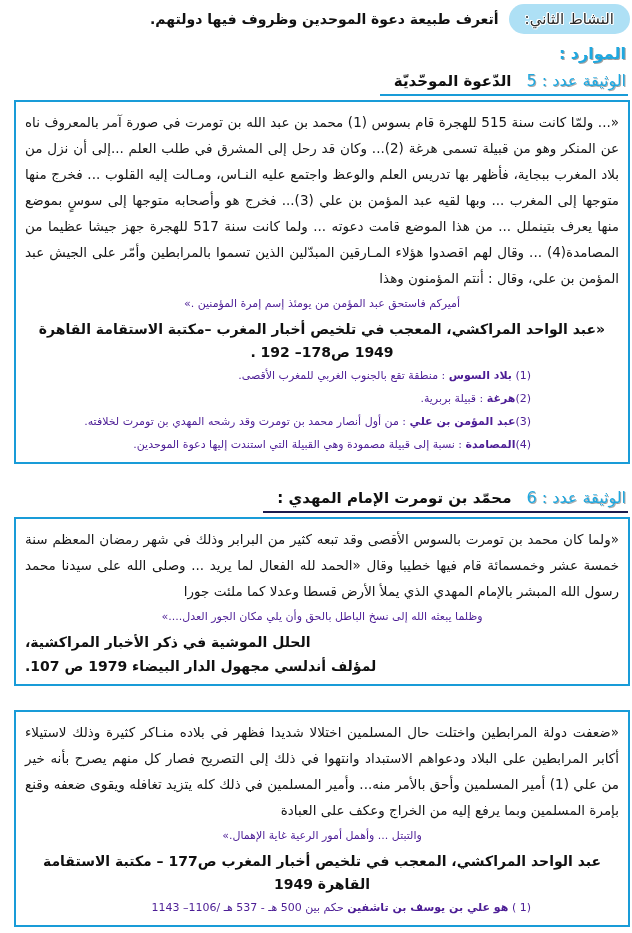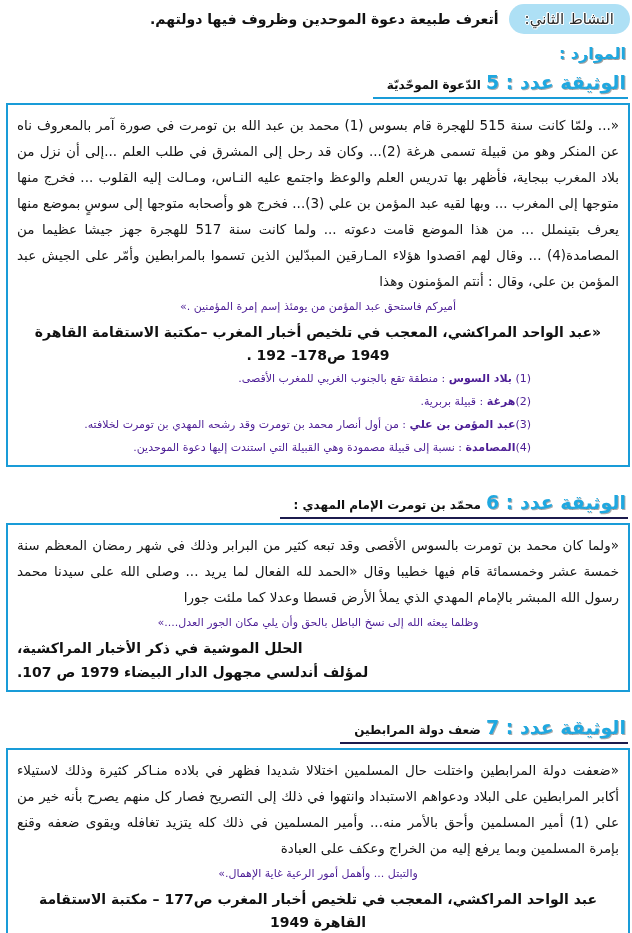--- a/index.html
+++ b/index.html
@@ -55,34 +55,35 @@
   }
   .doc-heading-row{ text-align:right; margin:0 4px 0 0; }
   .doc-heading{
     display:inline-block;
     padding:0 2px 4px 14px;
     margin-bottom:4px;
   }
   .doc-heading.u-blue{ border-bottom:2px solid var(--border-blue); }
   .doc-heading.u-dark{ border-bottom:2px solid var(--underline-dark); }
   .doc-label{
-    font-weight:bold;
-    font-size:19px;
+    font-weight:normal;
+    font-size:16px;
     color:var(--accent-cyan);
     text-shadow:1px 1px 0 rgba(45,45,45,.4);
+    margin-left:10px;
   }
   .doc-title{
     font-weight:bold;
-    font-size:12px;
+    font-size:15px;
     color:#101010;
   }
   
   .doc-box{
     border:2px solid var(--border-blue);
-    margin:0 2px 24px 6px;
+    margin:0 2px 24px 14px;
     padding:7px 9px 6px 9px;
     background:#fff;
   }
   .doc-body{
     font-size:13.5px;
     line-height:26px;
     text-align:justify;
     color:#151515;
   }
   .doc-last{
@@ -164,26 +165,20 @@
   </div>
   <div class="doc-box">
     <p class="doc-body">«ولما كان محمد بن تومرت بالسوس الأقصى وقد تبعه كثير من البرابر وذلك في شهر رمضان المعظم سنة خمسة عشر وخمسمائة قام فيها خطيبا وقال «الحمد لله الفعال لما يريد ... وصلى الله على سيدنا محمد رسول الله المبشر بالإمام المهدي الذي يملأ الأرض قسطا وعدلا كما ملئت جورا</p>
     <p class="doc-last">وظلما يبعثه الله إلى نسخ الباطل بالحق وأن يلي مكان الجور العدل....»</p>
     <p class="doc-cite align-left">الحلل الموشية في ذكر الأخبار المراكشية،</p>
     <p class="doc-cite align-left">لمؤلف أندلسي مجهول الدار البيضاء 1979 ص 107.</p>
   </div>
 </section>
 
 <section>
-  <div class="doc-heading-row">
-    <div class="doc-heading u-dark">
-      <span class="doc-label">الوثيقة عدد : 7</span>
-      <span class="doc-title">ضعف دولة المرابطين</span>
-    </div>
-  </div>
   <div class="doc-box">
     <p class="doc-body">«ضعفت دولة المرابطين واختلت حال المسلمين اختلالا شديدا فظهر في بلاده منـاكر كثيرة وذلك لاستيلاء أكابر المرابطين على البلاد ودعواهم الاستبداد وانتهوا في ذلك إلى التصريح فصار كل منهم يصرح بأنه خير من علي (1) أمير المسلمين وأحق بالأمر منه... وأمير المسلمين في ذلك كله يتزيد تغافله ويقوى ضعفه وقنع بإمرة المسلمين وبما يرفع إليه من الخراج وعكف على العبادة</p>
     <p class="doc-last">والتبتل ... وأهمل أمور الرعية غاية الإهمال.»</p>
     <p class="doc-cite">عبد الواحد المراكشي، المعجب في تلخيص أخبار المغرب ص177 – مكتبة الاستقامة القاهرة 1949</p>
     <div class="footnotes">
       <div>
         <span class="fn-marker">(1 )</span>
         <span class="fn-term">هو علي بن يوسف بن تاشفين</span>
         <span class="fn-text">حكم بين 500 هـ - 537 هـ /1106– 1143</span>
       </div>

